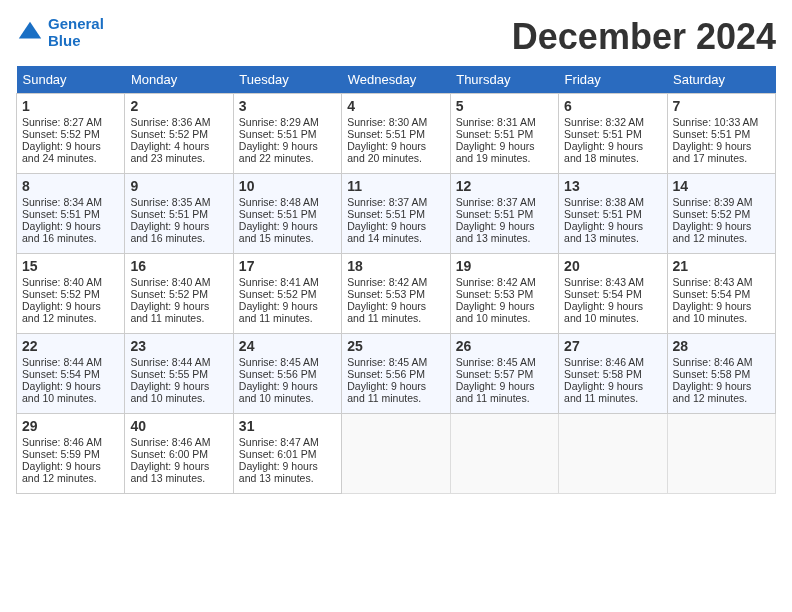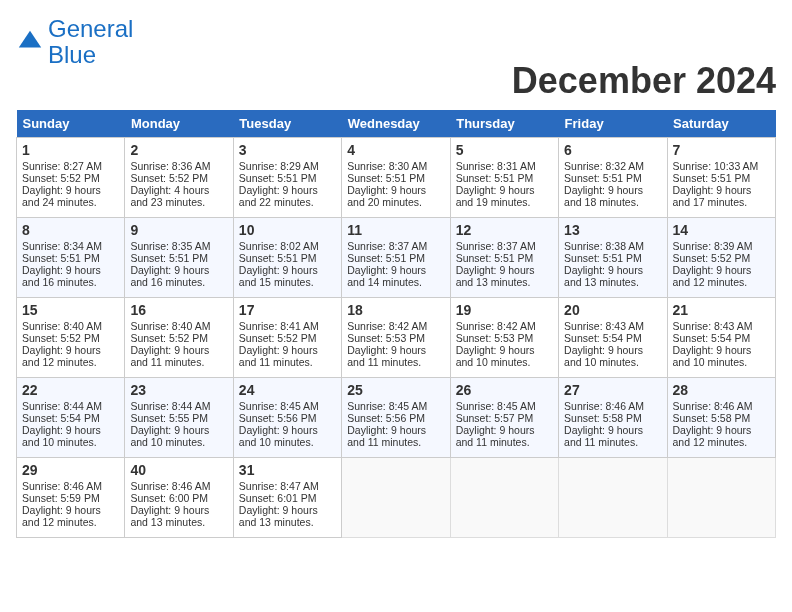--- a/index.html
+++ b/index.html
@@ -15,35 +15,34 @@
       justify-content: space-between;
       align-items: flex-start;
       margin-bottom: 8px;
     }
     .logo {
       display: flex;
       align-items: center;
       gap: 4px;
     }
     .logo-text {
-      font-size: 24px;
-      font-weight: normal;
+      font-size: 15px;
+      font-weight: bold;
       color: #333;
       line-height: 1.1;
     }
     .logo-text span {
       color: #1a6fc4;
     }
     .logo-icon {
       width: 28px;
       height: 28px;
     }
     .title-area {
       text-align: left;
-      margin-top: 44px;
     }
     .month-title {
       font-size: 36px;
       font-weight: bold;
       color: #333;
     }
     .location-title {
       font-size: 15px;
       color: #555;
     }
@@ -51,21 +50,21 @@
       width: 100%;
       border-collapse: collapse;
       table-layout: fixed;
     }
     th {
       background-color: #2a6bbf;
       color: white;
       text-align: left;
       padding: 6px 6px;
       font-size: 13px;
-      font-weight: bold;
+      font-weight: normal;
     }
     td {
       border: 1px solid #ccc;
       vertical-align: top;
       padding: 4px 5px;
       font-size: 10.5px;
       color: #333;
       height: 80px;
       background: #fff;
     }
@@ -168,21 +167,21 @@
         <span>Daylight: 9 hours and 16 minutes.</span>
       </td>
         <td>
         <span class="day-num">9</span>
         <span>Sunrise: 8:35 AM</span><br>
         <span>Sunset: 5:51 PM</span><br>
         <span>Daylight: 9 hours and 16 minutes.</span>
       </td>
         <td>
         <span class="day-num">10</span>
-        <span>Sunrise: 8:02 AM</span><br>
+        <span>Sunrise: 8:48 AM</span><br>
         <span>Sunset: 5:51 PM</span><br>
         <span>Daylight: 9 hours and 15 minutes.</span>
       </td>
         <td>
         <span class="day-num">11</span>
         <span>Sunrise: 8:37 AM</span><br>
         <span>Sunset: 5:51 PM</span><br>
         <span>Daylight: 9 hours and 14 minutes.</span>
       </td>
         <td>

